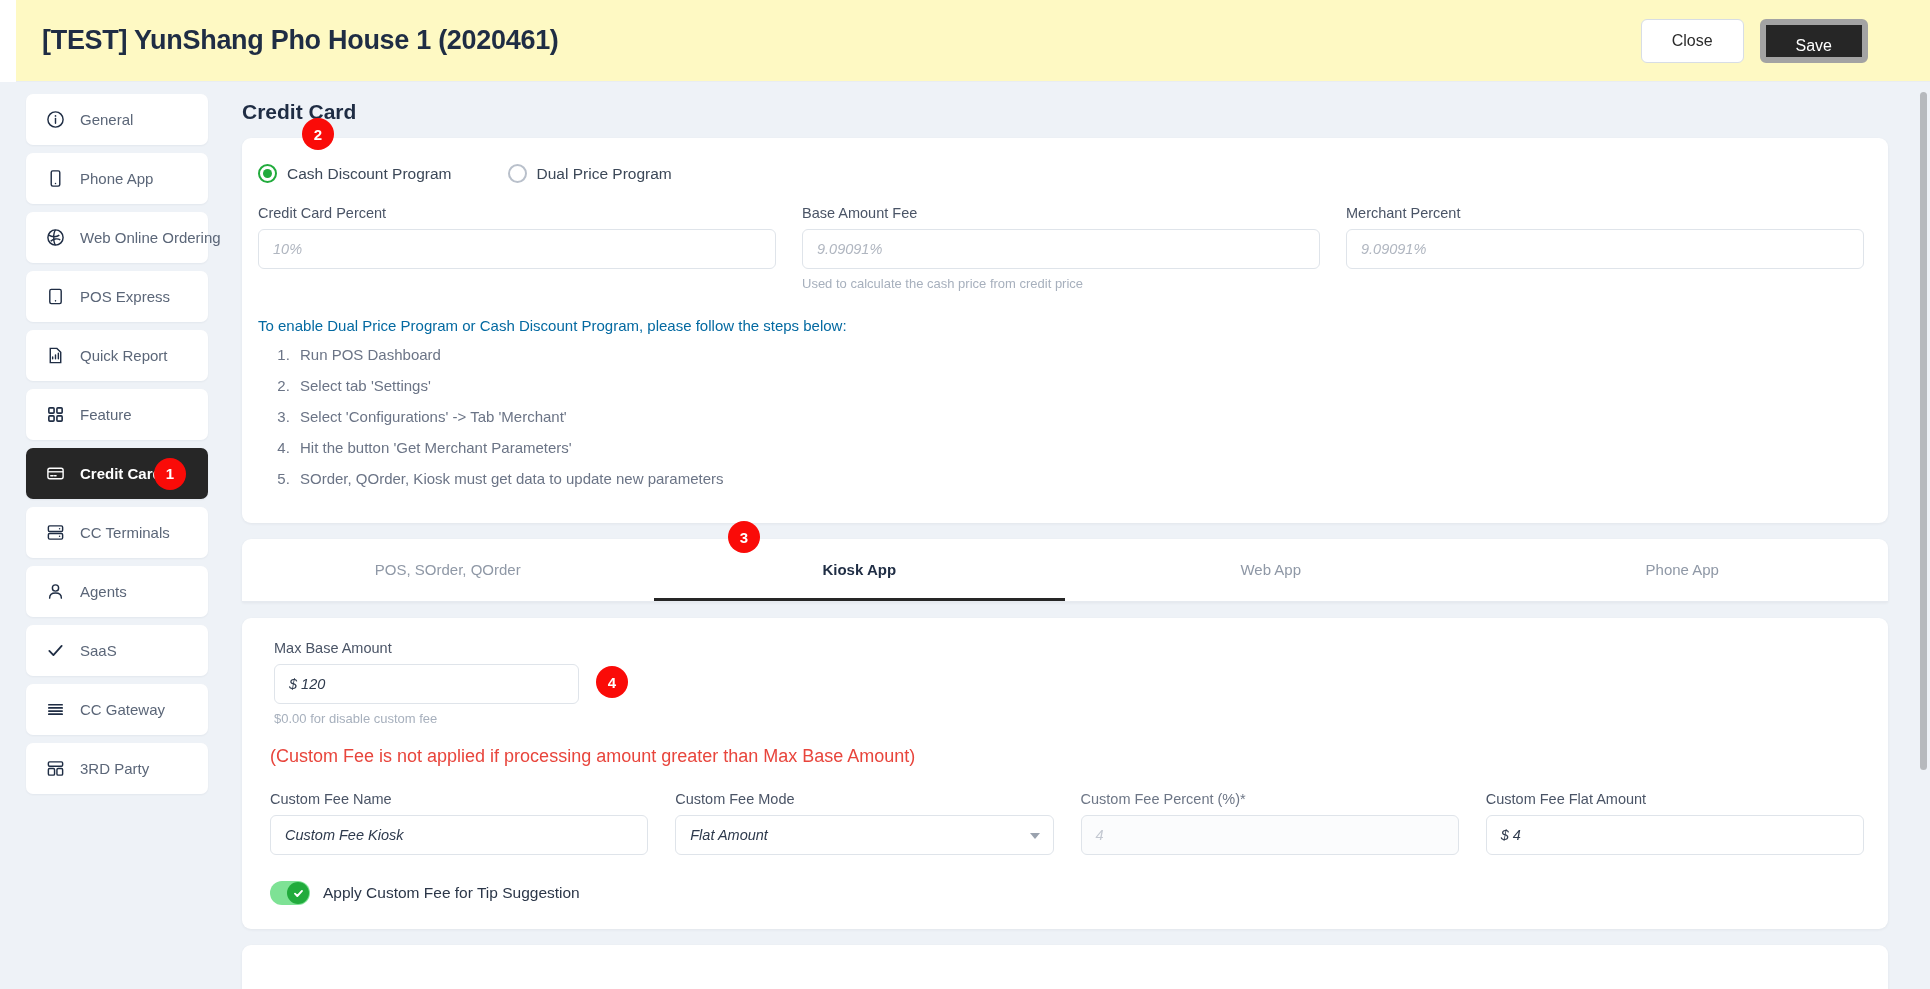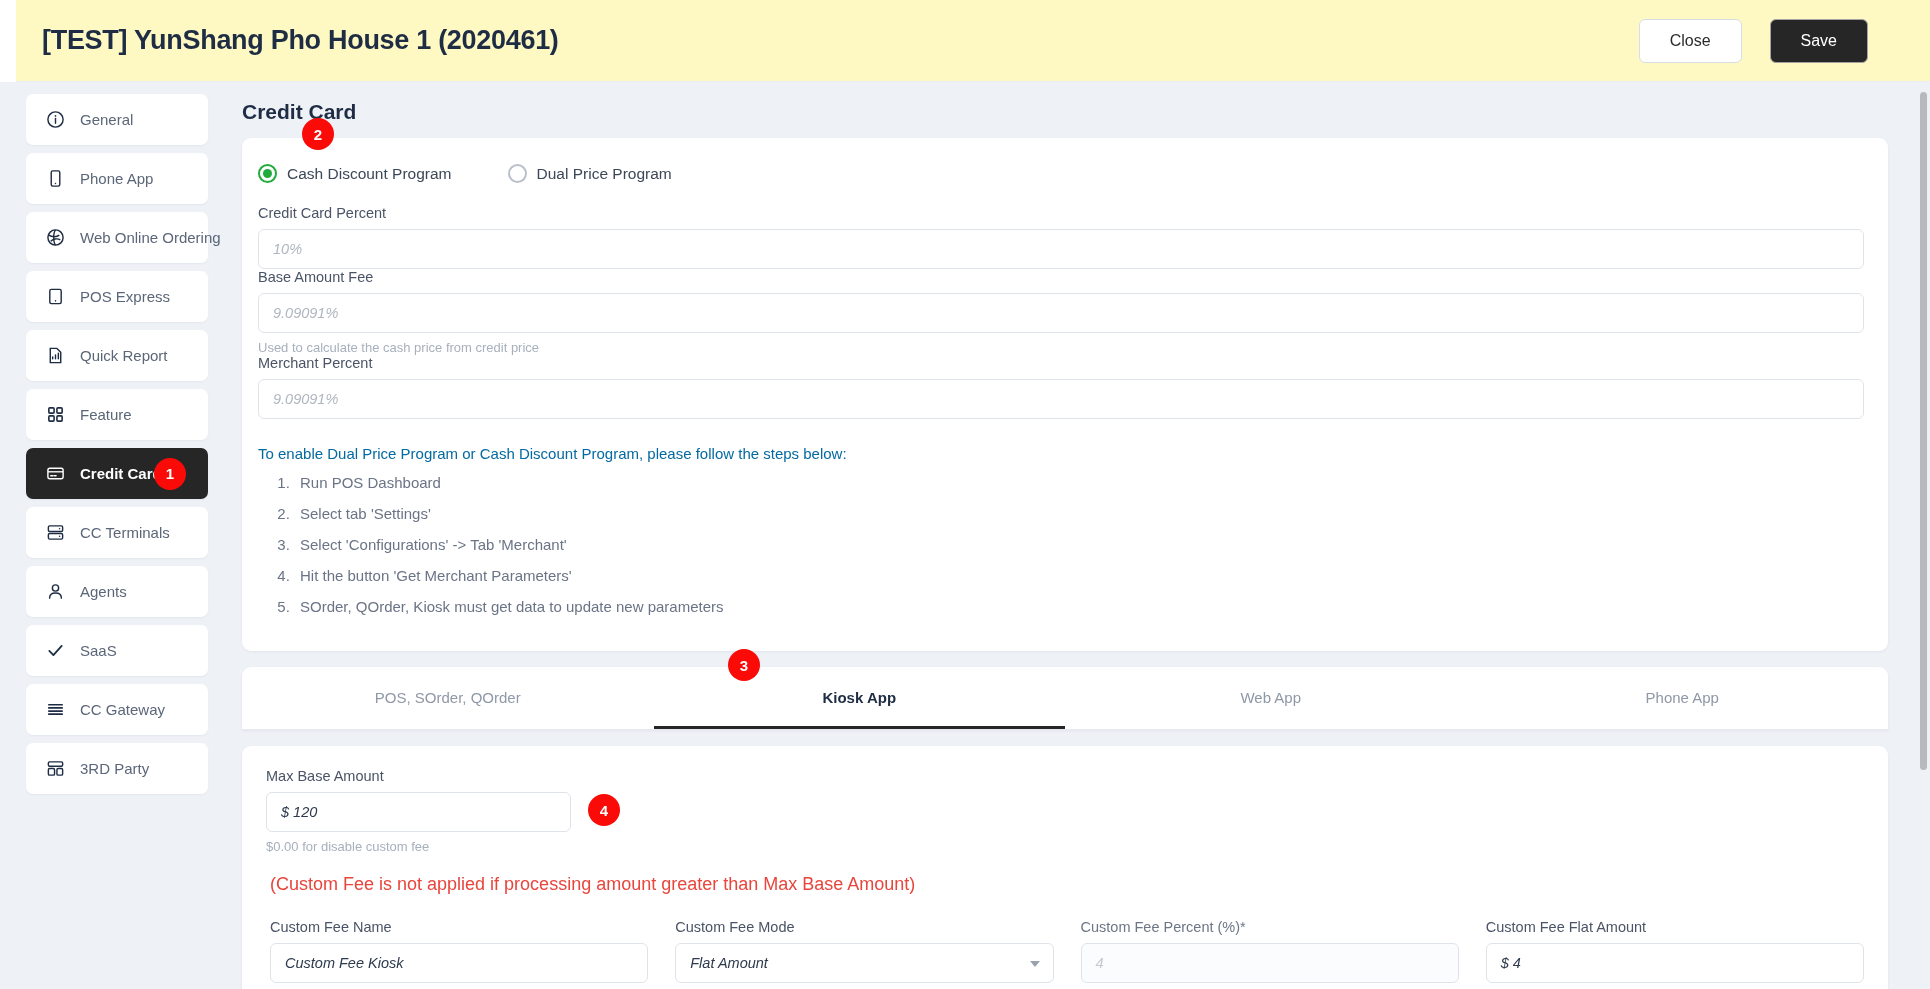--- a/index.html
+++ b/index.html
@@ -28,21 +28,21 @@
     font-size: 27px;
     font-weight: bold;
     color: #1f2d44;
     letter-spacing: -0.3px;
     white-space: nowrap;
   }
   .topbar-actions {
     margin-left: auto;
     display: flex;
     align-items: center;
-    gap: 28px;
+    gap: 16px;
     padding-right: 38px;
     justify-content: space-between;
   }
   .btn {
     font-family: "Liberation Sans", sans-serif;
     font-size: 16px;
     border-radius: 6px;
     padding: 0 30px;
     height: 44px;
     line-height: 42px;
@@ -50,21 +50,21 @@
     text-align: center;
     white-space: nowrap;
   }
   .btn-close {
     background: #ffffff;
     border: 1px solid #d7dde5;
     color: #2b2b2b;
   }
   .btn-save {
     background: #262626;
-    border: 1px solid #a3a3a3;
+    border: 6px solid #a3a3a3;
     color: #ffffff;
   }
 
   
   .page {
     position: relative;
     display: flex;
     height: 907px;
     background: #eef2f7;
   }
@@ -172,21 +172,21 @@
     color: #3c4858;
     margin-right: 46px;
     cursor: pointer;
     white-space: nowrap;
   }
   .badge-2 { left: 60px; top: -20px; }
 
   
   .fields-3 {
     display: grid;
-    grid-template-columns: 1fr;
+    grid-template-columns: 1fr 1fr 1fr;
     gap: 0 26px;
     padding: 22px 24px 0 16px;
   }
   .field-label {
     font-size: 14.5px;
     color: #4a5466;
     margin-bottom: 8px;
     white-space: nowrap;
   }
   .field-label.muted { color: #6d7686; }
@@ -266,21 +266,21 @@
   }
   .cf-title {
     font-size: 18.5px;
     font-weight: bold;
     color: #1f2d44;
     margin: 4px 0 18px 12px;
   }
   .cf-maxbase {
     position: relative;
     width: 305px;
-    margin-left: 8px;
+    margin-left: 16px;
   }
   .badge-4 { left: 322px; top: 26px; }
   .warn-text {
     font-size: 18px;
     color: #e8453c;
     margin: 20px 0 0 12px;
   }
   .fields-4 {
     display: grid;
     grid-template-columns: 1fr 1fr 1fr 1fr;

